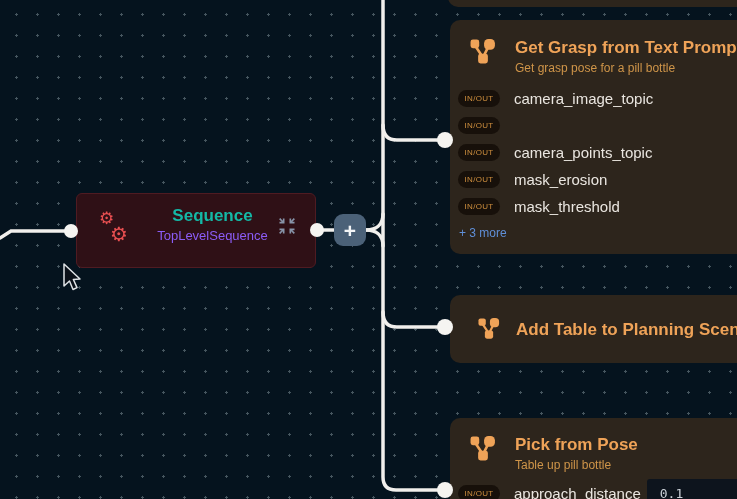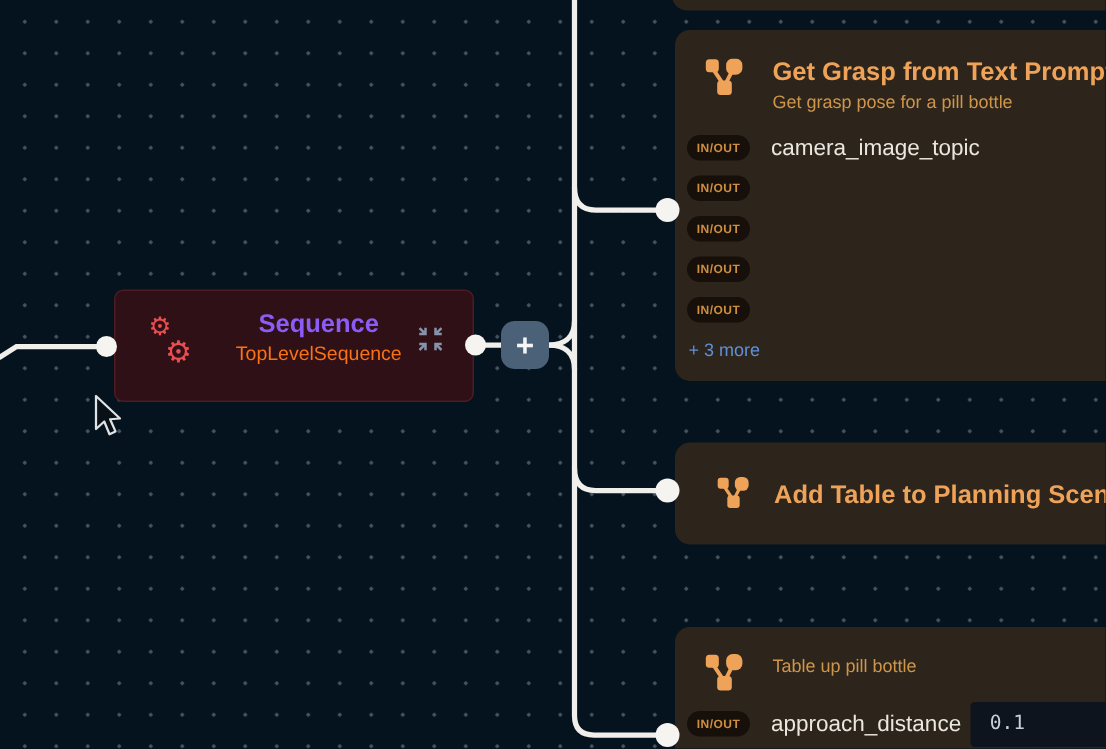--- a/index.html
+++ b/index.html
@@ -18,22 +18,22 @@
   
   .seq-node{
     left:76px;top:193px;width:240px;height:75px;
     background:#2f1016;border:1px solid #4f1b22;border-radius:6px;
     display:flex;align-items:center;
   }
   .seq-gears{position:absolute;left:22px;top:14px;width:36px;height:44px;color:#e84f51;}
   .gear-a{position:absolute;left:0;top:2px;font-size:17px;line-height:1;font-family:"DejaVu Sans",sans-serif;}
   .gear-b{position:absolute;left:11px;top:16px;font-size:20px;line-height:1;font-family:"DejaVu Sans",sans-serif;}
   .seq-text{position:absolute;left:58px;top:11px;width:155px;text-align:center;}
-  .seq-title{font-size:17px;font-weight:bold;color:#8b5cf6;line-height:22px;}
-  .seq-subtitle{font-size:13px;color:#f97316;line-height:17px;}
+  .seq-title{font-size:17px;font-weight:bold;color:#14b8a6;line-height:22px;}
+  .seq-subtitle{font-size:13px;color:#8b5cf6;line-height:17px;}
   .collapse-btn{position:absolute;right:18px;top:22px;width:20px;height:20px;color:#8793a8;cursor:pointer;}
 
   
   .plus-btn{
     position:absolute;left:334px;top:214px;width:32px;height:32px;z-index:3;
     background:#4b6178;border-radius:9px;color:#f3f5f7;
     display:flex;align-items:center;justify-content:center;
     font-size:21px;font-weight:bold;line-height:1;cursor:pointer;
   }
 
@@ -46,21 +46,21 @@
   .bt-header{display:flex;padding:17px 0 0 20px;}
   .bt-icon{width:26px;height:26px;flex:0 0 auto;margin-top:2px;color:#efa358;}
   .bt-icon-sm{width:22px;height:22px;flex:0 0 auto;margin-right:16px;color:#efa358;}
   .bt-head-text{margin-left:19px;}
   .bt-title{font-size:17px;font-weight:bold;color:#efa358;line-height:21px;white-space:nowrap;}
   .bt-subtitle{font-size:12px;color:#cf9549;line-height:15px;margin-top:3px;white-space:nowrap;}
   .param-list{margin-top:9px;}
   .param-row{display:flex;align-items:center;height:27px;padding-left:8px;}
   .io-badge{
     width:42px;height:17px;flex:0 0 auto;background:#17100a;border-radius:9px;
-    color:#cf8f3e;font-size:8px;font-weight:bold;letter-spacing:.3px;
+    color:#cf8f3e;font-size:8px;font-weight:normal;letter-spacing:.3px;
     display:flex;align-items:center;justify-content:center;
   }
   .param-name{margin-left:14px;font-size:15px;color:#eae6e0;white-space:nowrap;text-align:right;}
   .more-link{margin-top:6px;padding-left:9px;font-size:12px;color:#5f8fd8;cursor:pointer;}
   .value-field{
     margin-left:6px;width:110px;height:30px;background:#0d141d;border-radius:3px;
     font-family:"DejaVu Sans Mono",monospace;font-size:13px;color:#c9cfd6;
     display:flex;align-items:center;padding-left:13px;box-sizing:border-box;
   }
   .pick-row{margin-top:7px;}
@@ -116,26 +116,29 @@
   <div class="param-list">
     <div class="param-row">
       <span class="io-badge">IN/OUT</span>
       <span class="param-name">camera_image_topic</span>
     </div>
     <div class="param-row">
       <span class="io-badge">IN/OUT</span>
     </div>
     <div class="param-row">
       <span class="io-badge">IN/OUT</span>
+      <span class="param-name">camera_points_topic</span>
     </div>
     <div class="param-row">
       <span class="io-badge">IN/OUT</span>
+      <span class="param-name">mask_erosion</span>
     </div>
     <div class="param-row">
       <span class="io-badge">IN/OUT</span>
+      <span class="param-name">mask_threshold</span>
     </div>
   </div>
   <div class="more-link">+ 3 more</div>
 </div>
 
 <div class="node bt-node bt-table">
   <svg class="bt-icon-sm" viewBox="0 0 24 24">
     <path d="M4 5 L12 17 M18 5 L12 17" stroke="currentColor" stroke-width="2.4" fill="none"></path>
     <rect x="0.5" y="0.5" width="8" height="8" rx="2.2" fill="currentColor"></rect>
     <rect x="13" y="0" width="10" height="10" rx="4" fill="currentColor"></rect>
@@ -146,20 +149,21 @@
 
 <div class="node bt-node bt-pick">
   <div class="bt-header" style="padding-top:16px;">
     <svg class="bt-icon" viewBox="0 0 24 24">
       <path d="M4 5 L12 17 M18 5 L12 17" stroke="currentColor" stroke-width="2.4" fill="none"></path>
       <rect x="0.5" y="0.5" width="8" height="8" rx="2.2" fill="currentColor"></rect>
       <rect x="13" y="0" width="10" height="10" rx="4" fill="currentColor"></rect>
       <rect x="7.5" y="13.5" width="9" height="9" rx="2.2" fill="currentColor"></rect>
     </svg>
     <div class="bt-head-text">
+      <div class="bt-title">Pick from Pose</div>
       <div class="bt-subtitle">Table up pill bottle</div>
     </div>
   </div>
   <div class="param-row pick-row">
     <span class="io-badge">IN/OUT</span>
     <span class="param-name">approach_distance</span>
     <span class="value-field">0.1</span>
   </div>
 </div>
 

